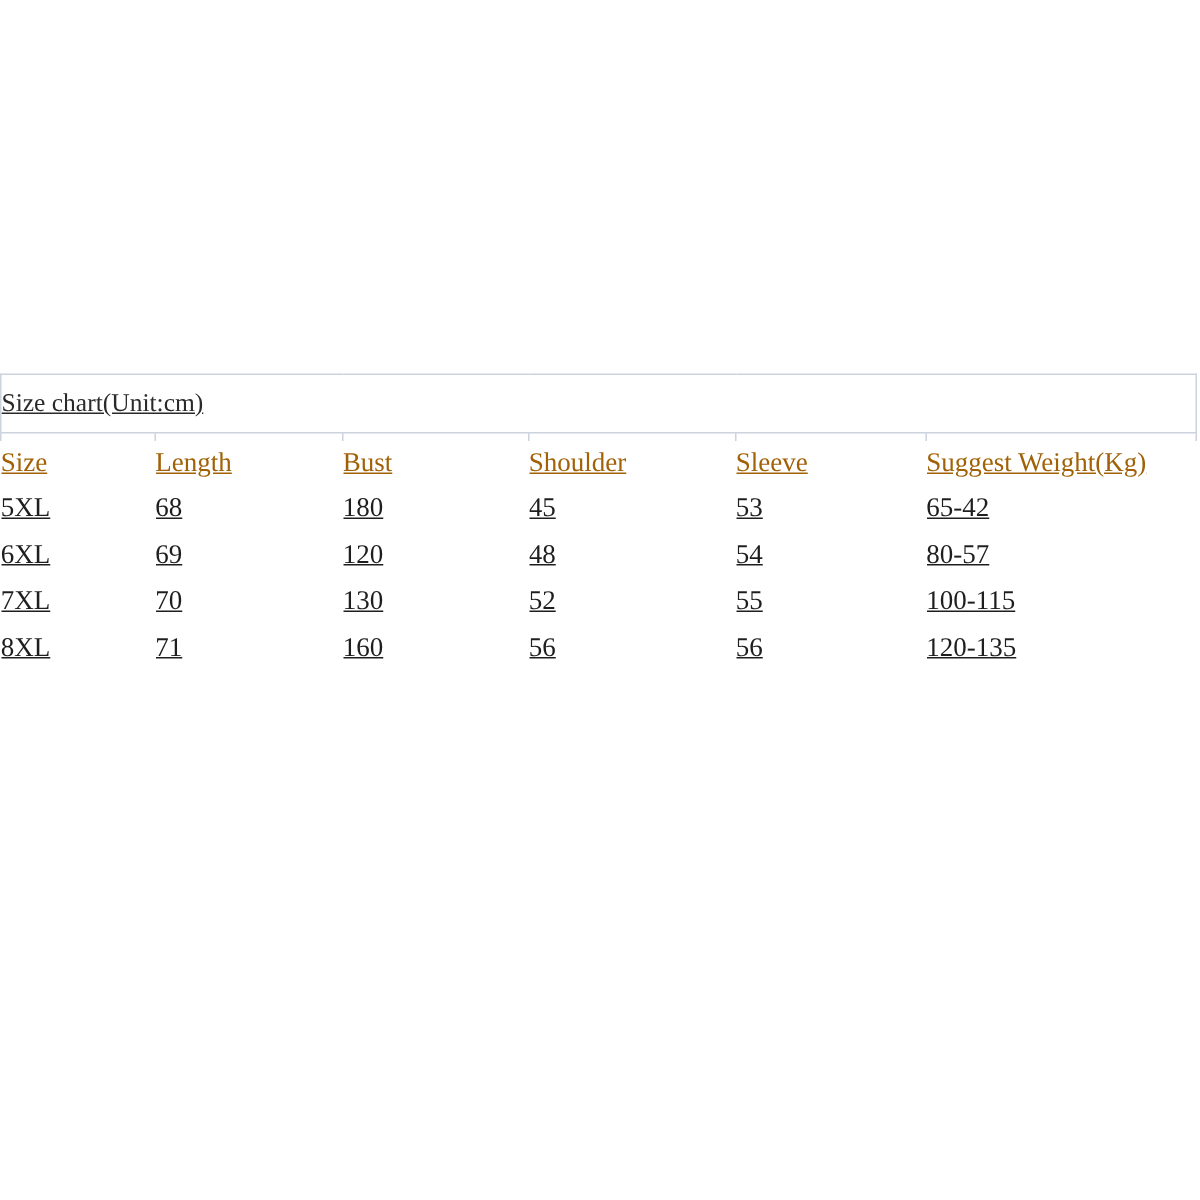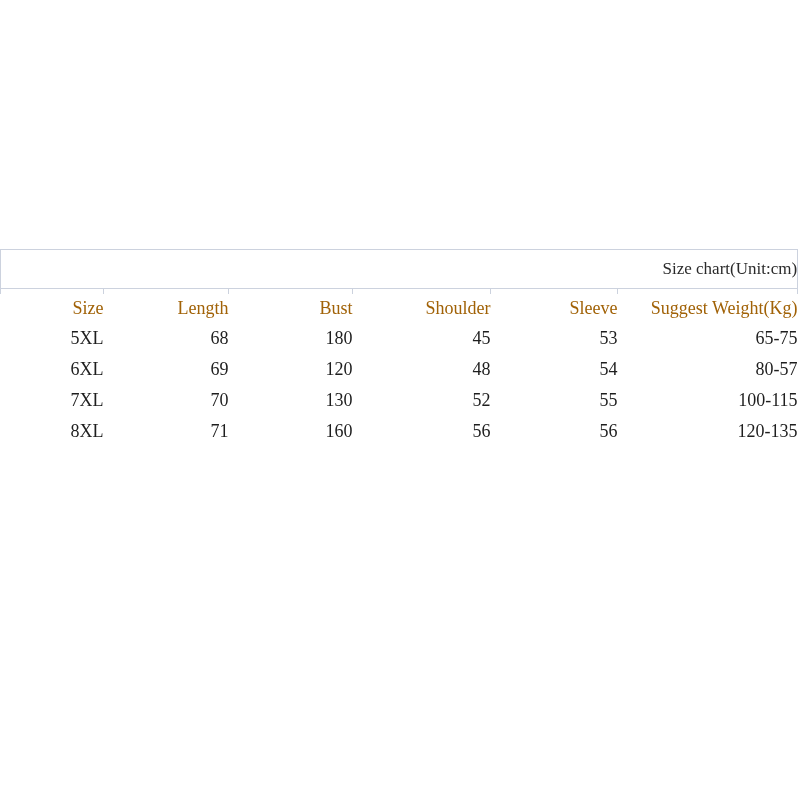--- a/index.html
+++ b/index.html
@@ -25,25 +25,26 @@
     left: 0;
     width: 797px;
   }
   table.size-chart {
     border-collapse: collapse;
     table-layout: fixed;
     width: 797px;
   }
   td, th {
     padding: 0;
-    text-align: right;
+    text-align: left;
     vertical-align: middle;
     font-weight: normal;
     white-space: nowrap;
     overflow: hidden;
+    text-decoration: underline;
   }
   .title-cell {
     border: 1px solid #ccd2de;
     height: 39px;
     font-size: 17px;
     color: #2a2a2a;
   }
   .stub-row td {
     height: 5px;
     line-height: 0;
@@ -54,21 +55,20 @@
   }
   .header-row th {
     height: 29px;
     font-size: 18px;
     color: #a16207;
   }
   tbody td {
     height: 31px;
     font-size: 18px;
     color: #1e1e1e;
-    padding-left: 32px;
   }
 </style>
 </head>
 <body>
 
 <div class="page">
   <div class="chart-wrap">
     <table class="size-chart">
       <colgroup id="colgroup">
           <col style="width: 103px;">
@@ -99,21 +99,21 @@
             <th>Suggest Weight(Kg)</th>
           </tr>
       </thead>
       <tbody id="table-body">
           <tr>
             <td>5XL</td>
             <td>68</td>
             <td>180</td>
             <td>45</td>
             <td>53</td>
-            <td>65-75</td>
+            <td>65-42</td>
           </tr>
           <tr>
             <td>6XL</td>
             <td>69</td>
             <td>120</td>
             <td>48</td>
             <td>54</td>
             <td>80-57</td>
           </tr>
           <tr>

